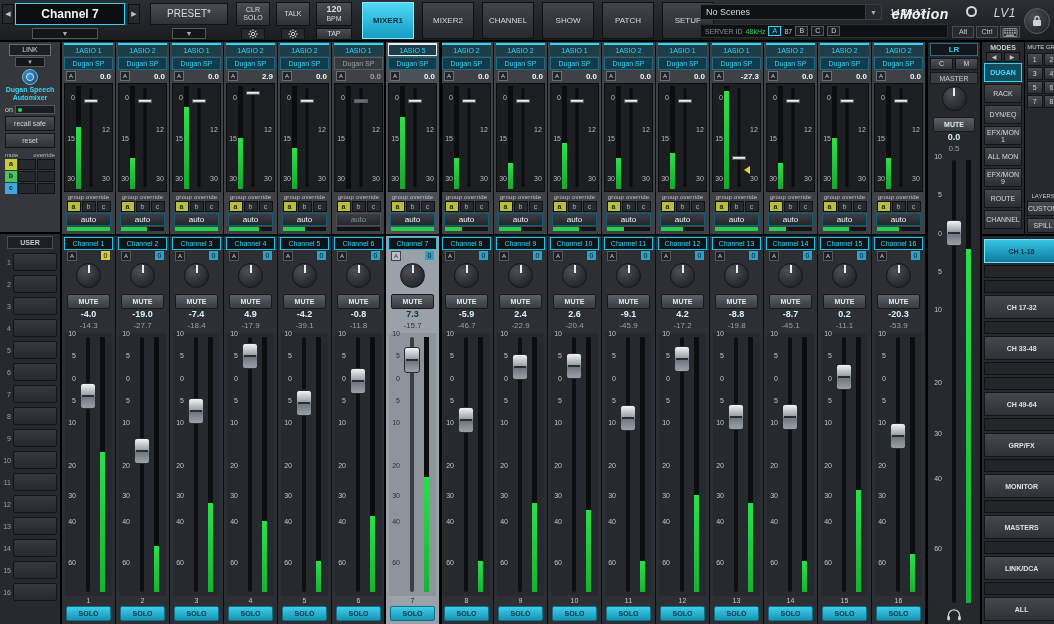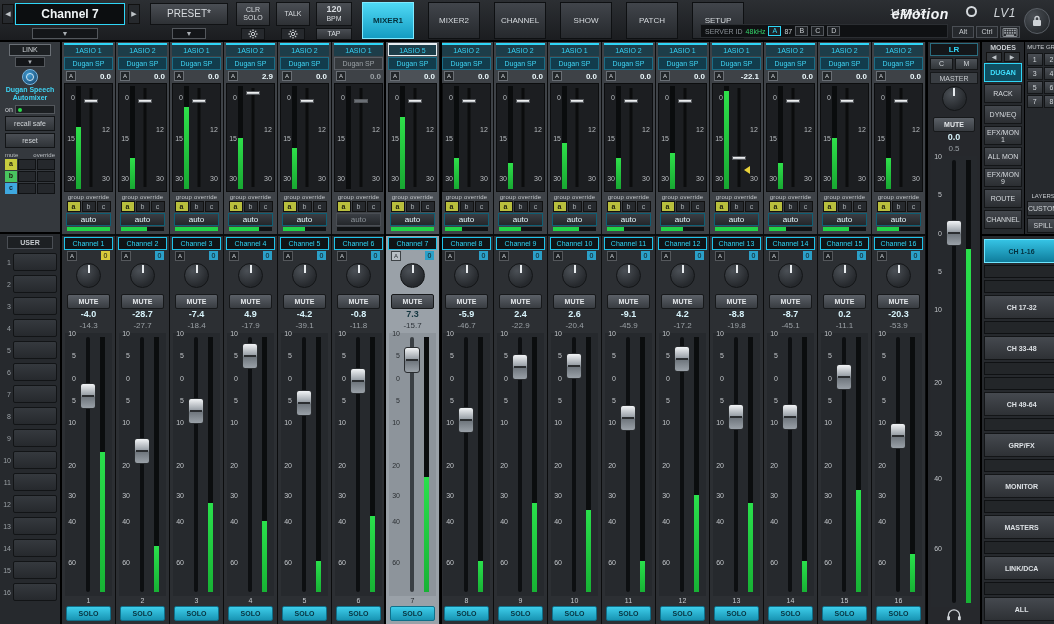--- a/index.html
+++ b/index.html
@@ -9,21 +9,21 @@
   
   .topbar { flex:0 0 42px; position:relative; background:linear-gradient(#2c2f33,#1b1d20); border-bottom:2px solid #000; }
   .arrow-btn { position:absolute; width:12px; height:20px; top:4px; background:#26292d; border:1px solid #111; color:#bfc4c8; font-size:7px; line-height:18px; text-align:center; }
   .ch-title { position:absolute; left:15px; top:3px; width:110px; height:22px; background:#0c0e10; border:1px solid #2fd6f7; color:#f0f4f6; font-size:12px; line-height:20px; text-align:center; font-weight:bold; }
   .dd-box { position:absolute; background:#141619; border:1px solid #53575c; color:#a9aeb3; font-size:7px; text-align:center; }
   .tb-btn { position:absolute; background:linear-gradient(#4a4e54,#2e3135); border:1px solid #101214; color:#d6dade; text-align:center; }
   .two-line { font-size:7px; line-height:1.2; display:flex; align-items:center; justify-content:center; }
   .bpm-box { font-size:7px; line-height:1.1; display:flex; flex-direction:column; align-items:center; justify-content:center; }
   .bpm-box b { font-size:9px; }
   .gear-box { position:absolute; background:#26292d; border:1px solid #101214; display:flex; align-items:center; justify-content:center; }
-  .tabs { position:absolute; left:362px; top:2px; height:37px; display:flex; gap:14px; }
+  .tabs { position:absolute; left:362px; top:2px; height:37px; display:flex; gap:8px; }
   .tab { width:52px; background:linear-gradient(#41454b,#26292d); border:1px solid #0e1012; color:#d6dade; font-size:8px; display:flex; align-items:center; justify-content:center; }
   .tab.active { background:linear-gradient(#4fd9f5,#149cc2); border-color:#7ee9ff; color:#05303c; font-weight:bold; }
   .scenes-box { position:absolute; left:700px; top:4px; width:182px; height:16px; background:#0f1113; border:1px solid #3a3e44; color:#d6dade; font-size:9px; display:flex; align-items:center; padding-left:5px; }
   .scenes-box .dd-btn { margin-left:auto; width:16px; height:100%; border-left:1px solid #3a3e44; background:#26292d; font-size:7px; color:#a9aeb3; display:flex; align-items:center; justify-content:center; }
   .clock { position:absolute; left:890px; top:7px; color:#e8ecef; font-size:9px; }
   .logo { position:absolute; right:38px; top:6px; color:#f2f4f6; font-size:14px; font-style:italic; font-weight:bold; letter-spacing:.5px; display:flex; gap:17px; }
   .logo .ring { width:11px; height:11px; border:2px solid #d6dade; border-radius:50%; display:inline-block; }
   .logo .suffix { font-weight:normal; font-size:12px; color:#cfd4d8; }
   .server-strip { position:absolute; left:700px; top:24px; width:248px; height:14px; background:#0f1113; border:1px solid #2b2e32; display:flex; align-items:center; gap:3px; padding:0 4px; }
   .srv-label { font-size:7px; color:#8a9096; }
@@ -214,20 +214,24 @@
 
     <div class="tabs">
         <div class="tab active">MIXER1</div>
         <div class="tab">MIXER2</div>
         <div class="tab">CHANNEL</div>
         <div class="tab">SHOW</div>
         <div class="tab">PATCH</div>
         <div class="tab">SETUP</div>
       </div>
 
+    <div class="scenes-box">
+      <span>No Scenes</span>
+      <span class="dd-btn">▼</span>
+    </div>
     <div class="clock">14:26:12</div>
 
     <div class="logo">
       <span>eMotion</span>
       <span class="ring"></span>
       <span class="suffix">LV1</span>
     </div>
 
     <div class="server-strip">
       <span class="srv-label">SERVER ID</span>
@@ -486,21 +490,21 @@
     <div class="ch-sec">
       <div class="ch-name">Channel 2</div>
       <div class="badge-row">
         <span class="bA">A</span>
         <span class="badge-right">0</span>
       </div>
       <div class="knob-area">
               <div class="knob"></div>
             </div>
       <div class="mute-btn">MUTE</div>
-      <div class="val1">-28.7</div>
+      <div class="val1">-19.0</div>
       <div class="val2">-27.7</div>
       <div class="fader-area">
         <div class="fscale">
                 <span style="top: 0%;">10</span>
                 <span style="top: 8.5%;">5</span>
                 <span style="top: 17%;">0</span>
                 <span style="top: 25.5%;">5</span>
                 <span style="top: 34%;">10</span>
                 <span style="top: 50%;">20</span>
                 <span style="top: 61.5%;">30</span>
@@ -1238,21 +1242,21 @@
       <div class="solo-btn">SOLO</div>
     </div>
   </div>
 
   <div class="strip" style="--fader-top: 32.0%; --meter-h: 35.0%; --dgain-top: 67.8%; --dmeter-h: 95.0%; --auto-w: 100.0%; --badge: #2ba0c8;">
     <div class="dugan-sec">
       <div class="input-name">1ASIO 1</div>
       <div class="dugan-sp">Dugan SP</div>
       <div class="gain-row">
         <span class="ab">A</span>
-        <span class="gain">-22.1</span>
+        <span class="gain">-27.3</span>
       </div>
       <div class="dmeter-area">
         <div class="dscale-l">
                 <span style="top: 12.5%;">0</span>
                 <span style="top: 50%;">15</span>
                 <span style="top: 87.5%;">30</span>
               </div>
         <div class="dmeter">
                 <div class="dmeter-fill"></div>
               </div>

